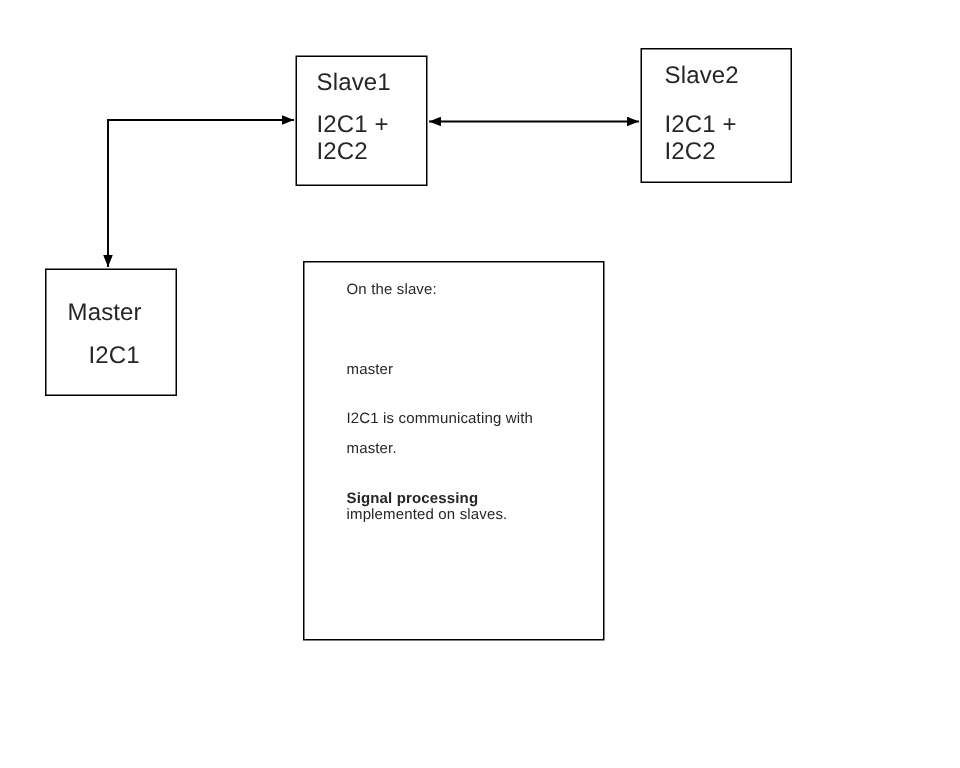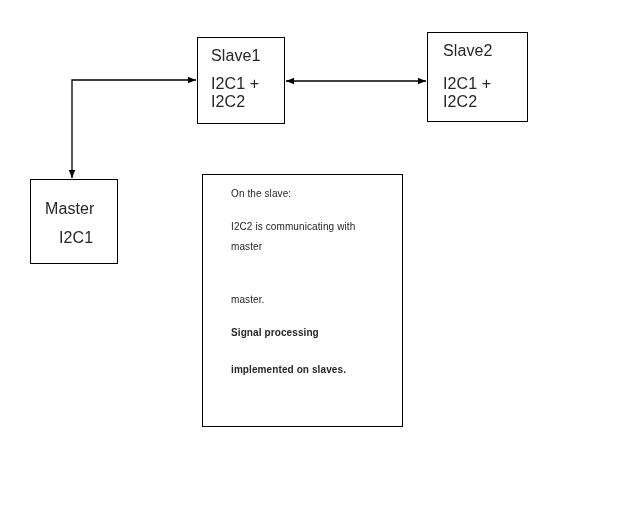--- a/index.html
+++ b/index.html
@@ -90,20 +90,20 @@
     <span class="node-line" style="left:15px; top:62px;">I2C2</span>
   </div>
 
   <div class="node" id="master-box">
     <span class="node-line" style="left:14px; top:22px;">Master</span>
     <span class="node-line" style="left:14px; top:51px;margin-left:14px;">I2C1</span>
   </div>
 
   <div class="node" id="note-box">
     <span class="note-line" style="top:12px;">On the slave:</span>
-    <span class="note-line" style="top:45px;">I2C2 is communicating with</span>
     <span class="note-line" style="top:65px;">master</span>
+    <span class="note-line" style="top:98px;">I2C1 is communicating with</span>
     <span class="note-line" style="top:118px;">master.</span>
     <span class="note-line" style="top:151px;font-weight:bold;">Signal processing</span>
-    <span class="note-line" style="top:188px;font-weight:bold;">implemented on slaves.</span>
+    <span class="note-line" style="top:162px;">implemented on slaves.</span>
   </div>
 
 </div>
 
 </body></html>

